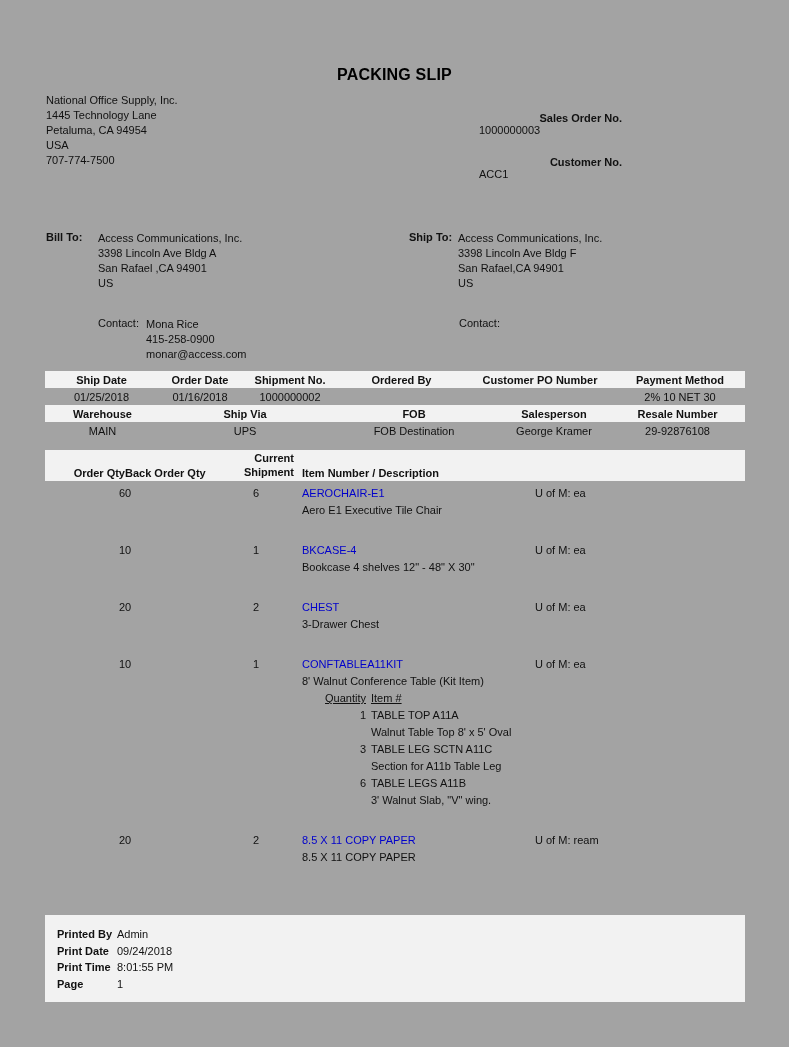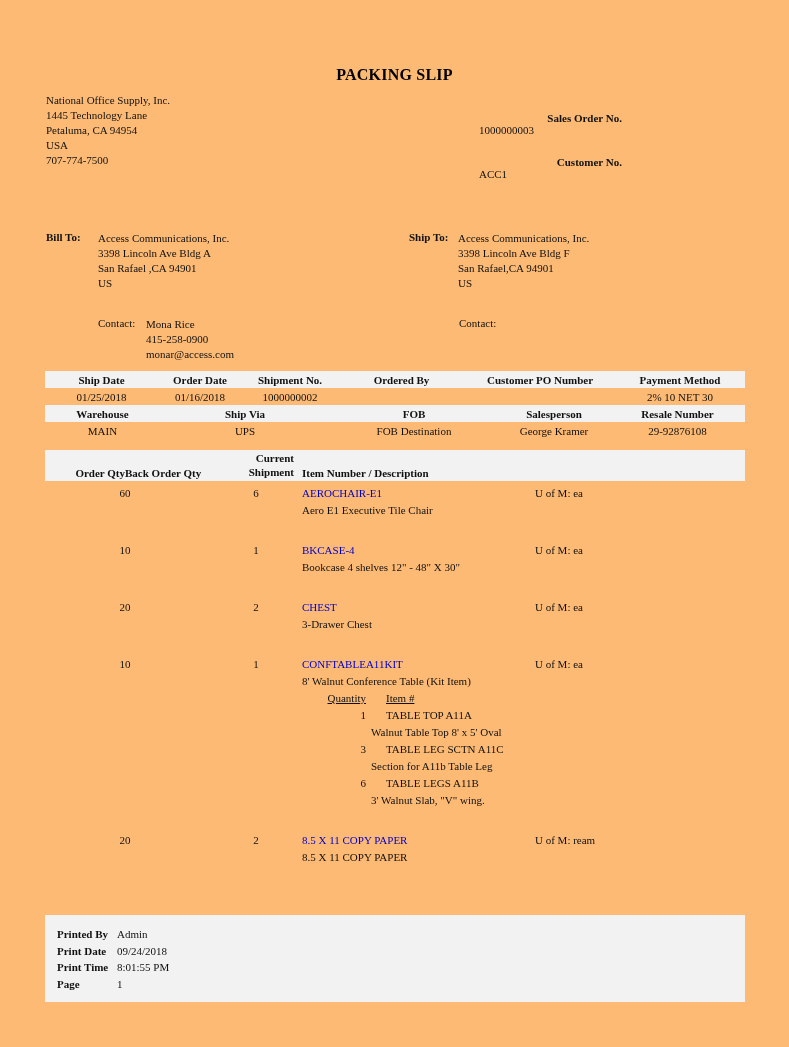--- a/index.html
+++ b/index.html
@@ -1,22 +1,22 @@
 <!DOCTYPE html>
 <html><head>
 <meta charset="utf-8">
 <style>
   * { margin: 0; padding: 0; box-sizing: border-box; }
   html, body { background: #ffffff; }
   .page {
     position: relative;
     width: 789px;
     height: 1047px;
-    background: #fdba74;
-    font-family: Liberation Serif, serif;
+    background: #a3a3a3;
+    font-family: Liberation Sans, sans-serif;
     font-size: 11px;
     color: #111111;
     overflow: hidden;
   }
 
   
   .doc-title {
     position: absolute;
     top: 66px; left: 0; width: 100%;
     text-align: center;
@@ -76,21 +76,21 @@
   .items-body { position: absolute; top: 481px; left: 45px; width: 700px; padding-top: 4px; }
   .item-block { margin-bottom: 23px; line-height: 17px; }
   .item-row { display: flex; }
   .item-row .col-ship { text-align: center; padding-right: 0; }
   .item-link { color: #0000cc; text-decoration: none; cursor: pointer; }
   .item-desc { padding-left: 257px; line-height: 17px; }
 
   
   .kit-row { display: flex; padding-left: 272px; line-height: 17px; }
   .kit-qty  { width: 49px; text-align: right; }
-  .kit-name { width: 166px; padding-left: 5px; margin-left: 15px; }
+  .kit-name { width: 166px; padding-left: 5px; }
   .kit-spec { flex: 1; }
   .kit-hdr .kit-qty, .kit-hdr .kit-name, .kit-hdr .kit-spec { text-decoration: underline; }
   .kit-hdr .kit-spec span { text-decoration: underline; }
   .kit-detail { padding-left: 326px; line-height: 17px; }
 
   
   .footer {
     position: absolute; top: 915px; left: 45px; width: 700px; height: 87px;
     background: #f2f2f2;
     padding: 11px 0 0 12px;

